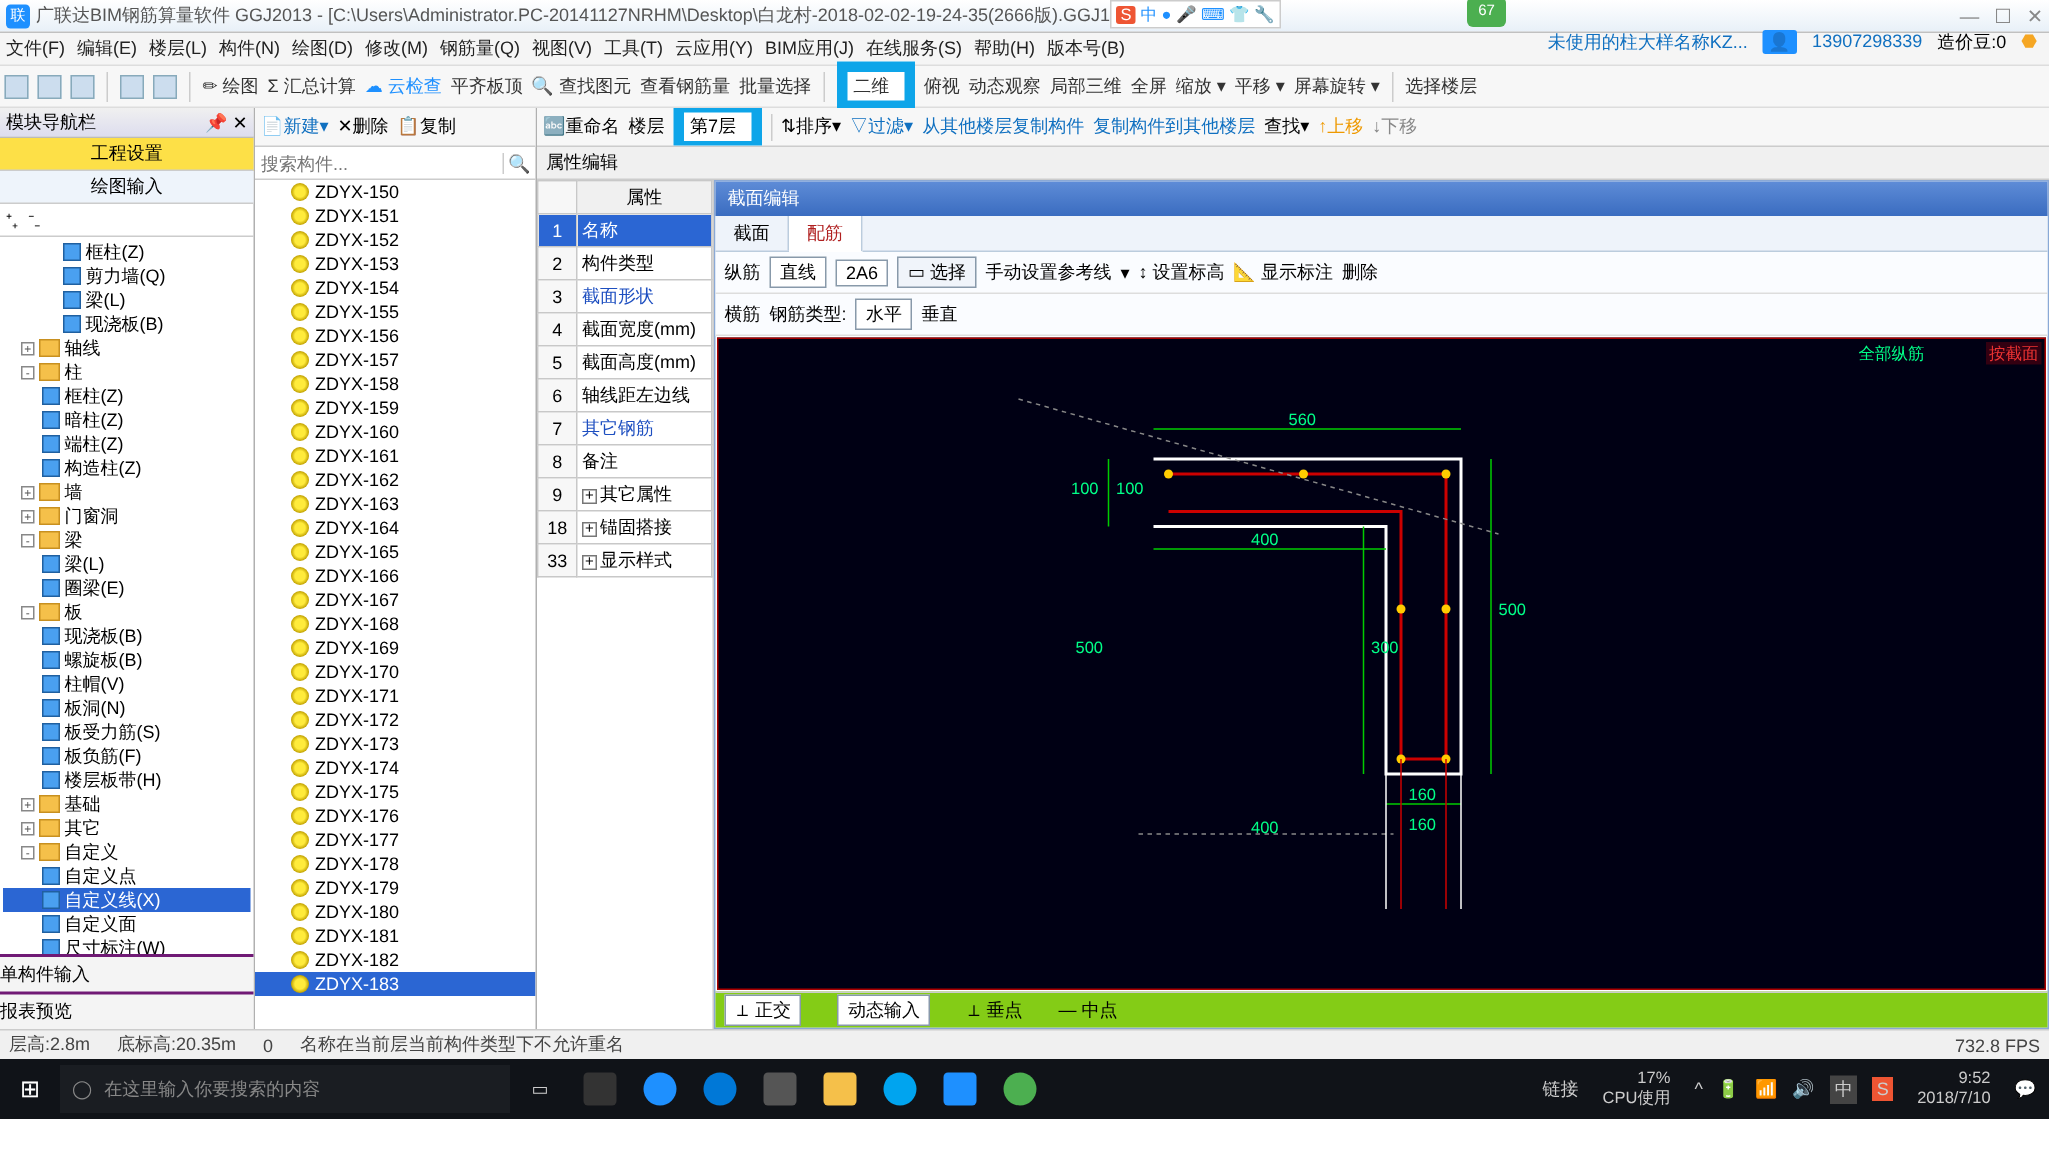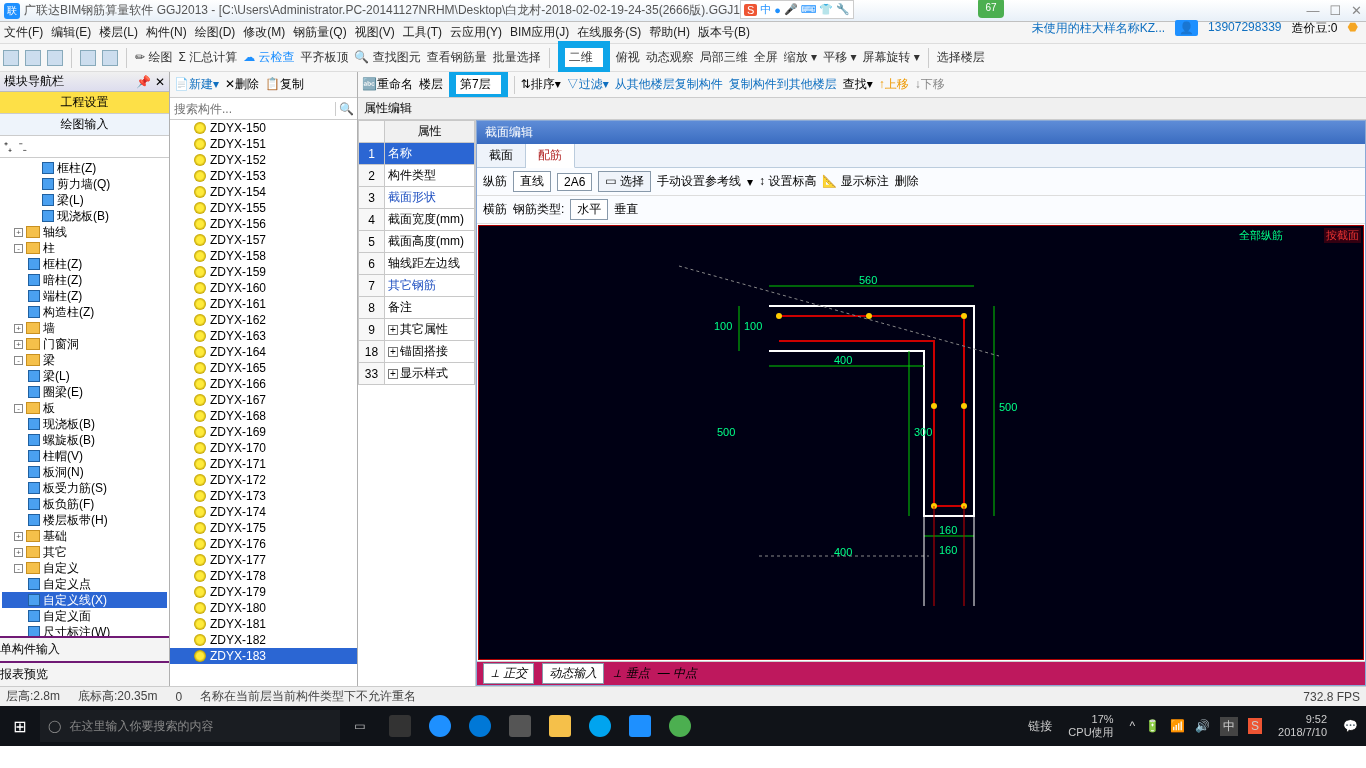--- a/index.html
+++ b/index.html
@@ -69,21 +69,21 @@
 .editor-tabs .tab.active { background:#fff;border-bottom:1px solid #fff;margin-bottom:-1px;color:#b02020; }
 .editor-bar { padding:3px 6px;display:flex;align-items:center;gap:6px;border-bottom:1px solid #ddd;background:#fafcff;font-size:12px;flex-wrap:wrap; }
 .editor-bar .sel{border:1px solid #89a;padding:1px 6px;background:#fff;}
 .editor-bar .btn{border:1px solid #89a;padding:1px 6px;background:#f0f4fa;}
 
 .canvas { flex:1;background:#000014;position:relative;border:1px solid #a00; margin:1px;padding-left:20px; }
 .canvas .lbl { position:absolute;color:#0f8;font-size:11px; }
 .canvas .lblr { position:absolute;color:#e33;font-size:11px;background:#301;padding:0 2px; }
 .canvas svg { position:absolute;top:0;left:0; }
 
-.canvas-bottom-bar { height:24px;display:flex;align-items:center;gap:8px;padding:0 6px;background:#be185d;border-top:1px solid #ccc;font-size:12px;font-style:italic; }
+.canvas-bottom-bar { height:24px;display:flex;align-items:center;gap:24px;padding:0 6px;background:#84cc16;border-top:1px solid #ccc;font-size:12px; }
 .canvas-bottom-bar .tog { border:1px solid #89a;padding:1px 6px;background:#fff; }
 .canvas-status { height:22px;display:flex;align-items:center;gap:20px;padding:0 8px;background:#fafafa;border-top:1px solid #ddd;font-size:12px;color:#444; }
 
 .status-bar { height:20px;background:#f0f0f0;border-top:1px solid #ccc;display:flex;align-items:center;padding:0 6px;gap:18px;font-size:12px;color:#444; }
 .status-bar .right{margin-left:auto;}
 
 .taskbar { height:40px;background:#101318;display:flex;align-items:center;color:#ccc;font-size:12px; }
 .taskbar .start{width:40px;height:40px;display:flex;align-items:center;justify-content:center;color:#fff;font-size:16px;}
 .taskbar .search{flex:0 0 300px;height:32px;background:#1a1d22;display:flex;align-items:center;padding:0 8px;color:#888;gap:8px;}
 .taskbar .ticon{width:40px;height:40px;display:flex;align-items:center;justify-content:center;}

